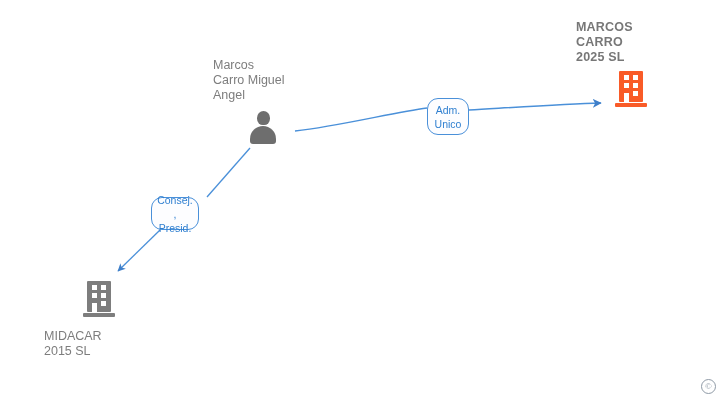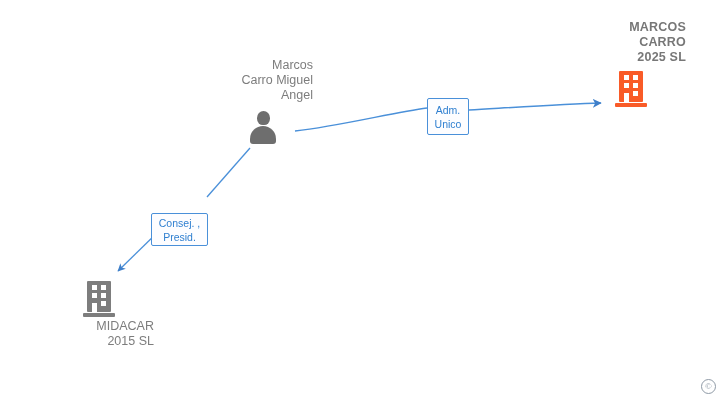--- a/index.html
+++ b/index.html
@@ -26,21 +26,21 @@
     width: 728px;
     height: 400px;
     pointer-events: none;
   }
 
   
   .node {
     position: absolute;
   }
   .node-label {
-    text-align: right;
+    text-align: left;
     color: #7d7d7d;
     font-size: 12.5px;
     line-height: 15px;
     white-space: pre-line;
   }
   .node-label.bold {
     font-weight: bold;
     color: #777777;
     letter-spacing: 0.2px;
   }
@@ -114,49 +114,49 @@
     background: #ffffff;
     width: 5px;
     height: 9px;
     left: 9px;
     bottom: 5px;
   }
 
   .company-right { left: 576px; top: 20px; color: #f95b28; }
   .company-right .bldg { margin-top: 6px; }
   .company-left  { left: 44px;  top: 281px; color: #7d7d7d; }
-  .company-left .node-label { margin-top: 2px; }
+  .company-left .node-label { margin-top: 12px; }
 
   
   .edge-label {
     position: absolute;
     border: 1.3px solid #4a90d9;
-    border-radius: 2px;
+    border-radius: 11px;
     background: #fdfdff;
     color: #2f7fd0;
     font-size: 10.5px;
     line-height: 14px;
     text-align: center;
     padding: 2px 4px;
     box-sizing: border-box;
     white-space: pre-line;
   }
   .label-adm {
     left: 427px;
     top: 98px;
     width: 42px;
     height: 37px;
     display: flex;
     flex-direction: column;
     justify-content: center;
   }
   .label-consej {
     left: 151px;
-    top: 213px;
-    width: 57px;
+    top: 197px;
+    width: 48px;
     height: 33px;
     display: flex;
     flex-direction: column;
     justify-content: center;
   }
 
   
   .watermark {
     position: absolute;
     right: 12px;

